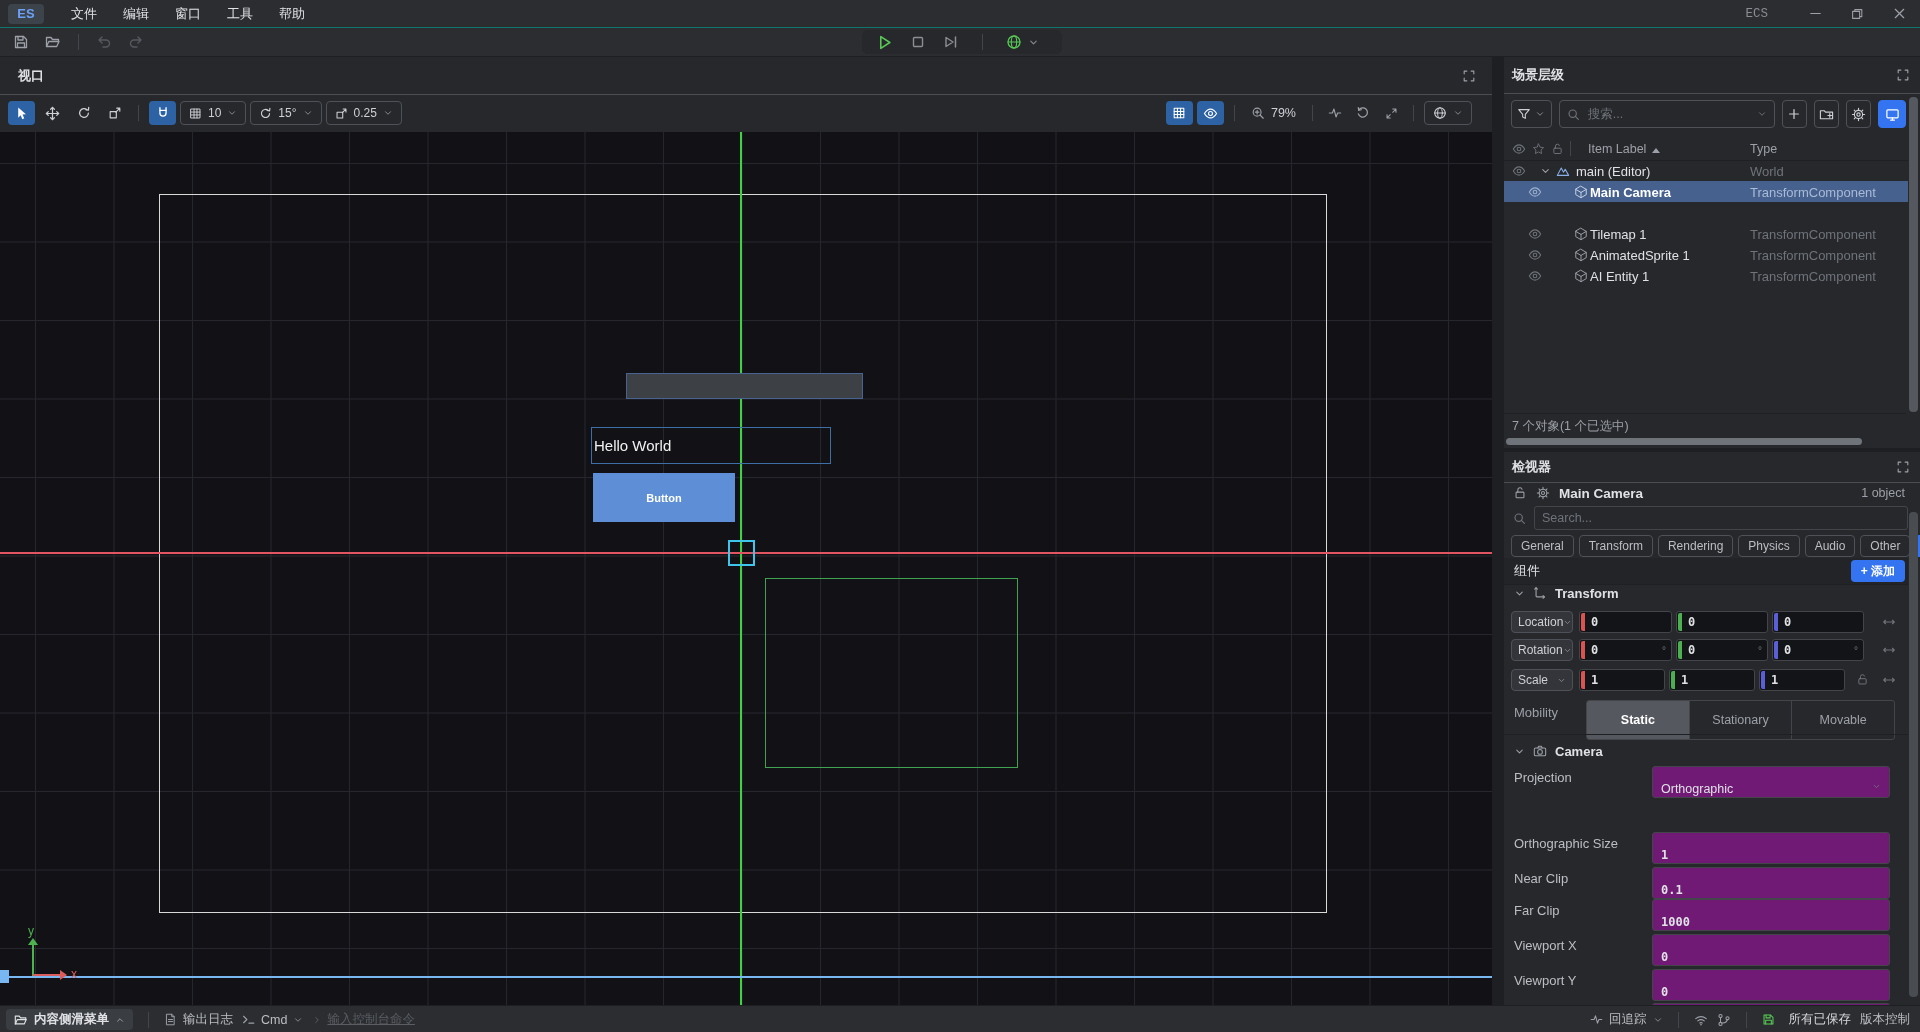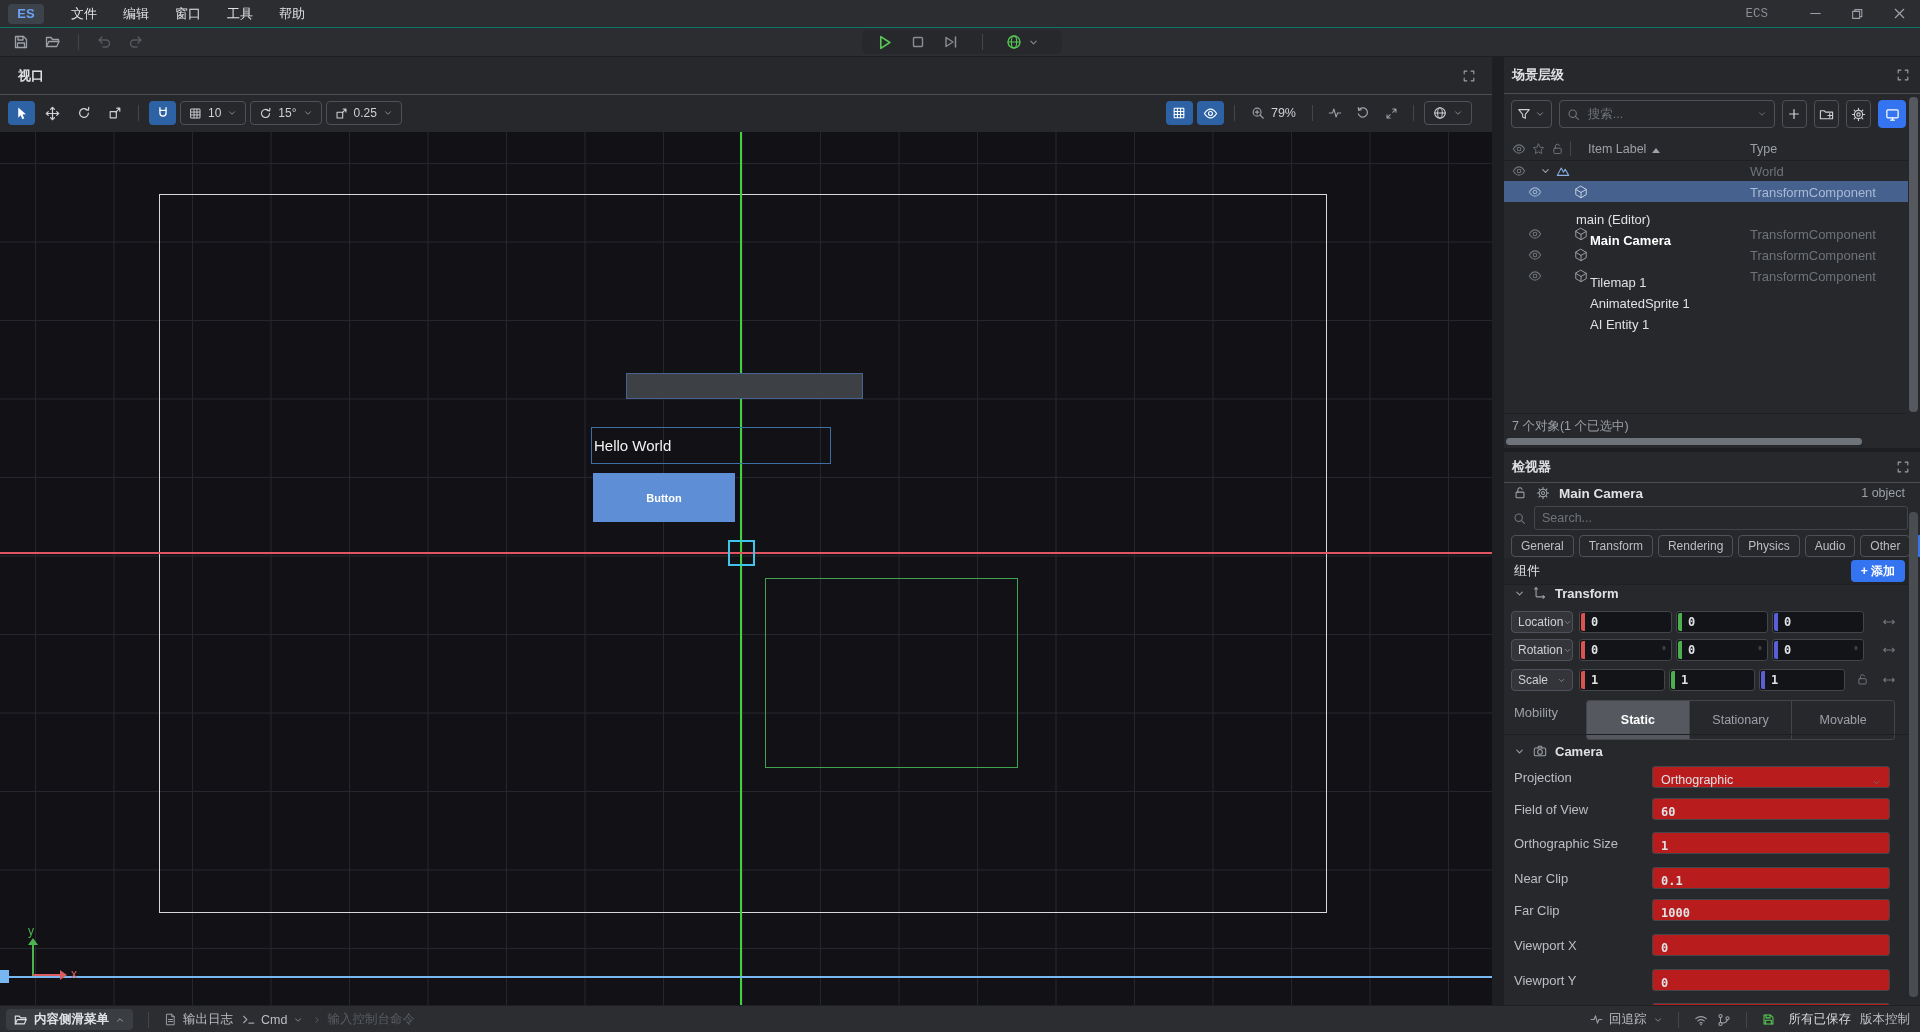--- a/index.html
+++ b/index.html
@@ -91,21 +91,21 @@
   .colsep{position:absolute;left:66px;top:4px;width:1px;height:15px;background:#43454a;}
   .sort{width:0;height:0;border-left:4px solid transparent;border-right:4px solid transparent;border-bottom:5px solid #9da0a8;
         display:inline-block;margin-left:6px;}
   .hrow{position:absolute;left:0;width:404px;height:21px;font-size:13px;}
   .hrow .ri{position:absolute;top:50%;transform:translateY(-50%);display:flex;color:#6f737a;}
   .hrow .chev{color:#9da0a8;}
   .hrow .typeic{color:#9da0a8;}
   .hrow.root .eye{left:8px}.hrow.child .eye{left:24px}
   .hrow.root .chev{left:36px}.hrow.child .chev{left:50px}
   .hrow.root .typeic{left:52px;color:#8ab0e8;}.hrow.child .typeic{left:70px}
-  .rlabel{position:absolute;top:50%;transform:translateY(-50%);color:#dfe1e5;white-space:nowrap;margin-top:48px;}
+  .rlabel{position:absolute;top:50%;transform:translateY(-50%);color:#dfe1e5;white-space:nowrap;}
   .hrow.root .rlabel{left:72px}.hrow.child .rlabel{left:86px}
   .rtype{position:absolute;left:246px;top:50%;transform:translateY(-50%);color:#6f737a;white-space:nowrap;}
   .hrow.sel{background:#46618e;}
   .hrow.sel .rlabel{color:#fff;font-weight:bold;}
   .hrow.sel .rtype{color:#a9bad6;}
   .h-status{position:absolute;top:356px;left:0;right:14px;height:24px;border-top:1px solid #1e2023;
             display:flex;align-items:center;color:#9da0a8;font-size:12.5px;padding-left:8px;}
   .h-hscroll{position:absolute;top:381px;left:2px;width:356px;height:7px;background:#6f737a;border-radius:4px;}
   .h-vscroll{position:absolute;top:40px;right:2px;width:9px;height:315px;background:#55585e;border-radius:4px;}
 
@@ -144,36 +144,36 @@
   .nunit{position:absolute;right:5px;color:#6f737a;font-size:10px;}
   .rowico{position:absolute;color:#6f737a;}
   .seg{position:absolute;left:82px;top:0;width:309px;height:40px;border:1px solid #43454a;border-radius:3px;
        display:flex;overflow:hidden;box-sizing:border-box;}
   .seg > div{flex:1;display:flex;align-items:center;justify-content:center;font-size:12.5px;color:#9da0a8;border-left:1px solid #43454a;}
   .seg > div:first-child{border-left:0;}
   .seg > div.on{background:#55585e;color:#fff;font-weight:bold;}
   .moblabel{position:absolute;left:10px;top:0;height:24px;display:flex;align-items:center;color:#9da0a8;}
   .crow{position:absolute;left:0;right:12px;height:30px;}
   .clabel{position:absolute;left:10px;top:50%;transform:translateY(-50%);color:#bcbec4;font-size:13px;white-space:nowrap;}
-  .cinput{position:absolute;left:148px;top:4px;width:238px;height:22px;background:#b91c1c;border:1px solid #43454a;border-radius:3px;
-          display:flex;align-items:flex-end;padding:0 8px;box-sizing:border-box;
+  .cinput{position:absolute;left:148px;top:4px;width:238px;height:22px;background:#701a75;border:1px solid #43454a;border-radius:3px;
+          display:flex;align-items:flex-start;padding:15px 8px;box-sizing:border-box;
           font-family:"DejaVu Sans Mono",monospace;font-size:12px;font-weight:bold;color:#dfe1e5;}
   .cinput.select{font-family:"Liberation Sans",sans-serif;font-weight:normal;font-size:12.5px;justify-content:space-between;}
   .cinput .caret{color:#6f737a;}
   .i-vscroll{position:absolute;right:2px;top:60px;width:9px;height:485px;background:#494c51;border-radius:4px;}
   .hline{position:absolute;left:0;right:12px;height:1px;background:#1e2023;}
 
   
   .statusbar{position:absolute;top:1005px;left:0;right:0;height:27px;background:#2b2d30;border-top:1px solid #1e1f22;
              display:flex;align-items:center;font-size:12.5px;color:#bcbec4;}
   .sb-left{display:flex;align-items:center;gap:9px;margin-left:6px;}
   .sb-right{display:flex;align-items:center;gap:9px;margin-left:auto;margin-right:10px;}
   .sb-chip{display:flex;align-items:center;gap:6px;background:#3a3d41;border-radius:4px;height:21px;padding:0 8px;color:#dfe1e5;font-weight:bold;}
   .sb-item{display:flex;align-items:center;gap:6px;color:#bcbec4;}
-  .sb-dim{color:#5a5d63;display:flex;align-items:center;gap:5px;}
+  .sb-dim{color:#5a5d63;display:flex;align-items:center;gap:5px;text-decoration:underline;}
   .sb-saved{color:#d5d7db;display:flex;align-items:center;gap:14px;}
 </style>
 </head>
 <body>
 
 <div id="app">
 
 <svg width="0" height="0" style="position:absolute">
   <defs>
     <g id="i-floppy">
@@ -871,26 +871,20 @@
 
   <div class="crow" style="top:310px">
     <span class="clabel">Projection</span>
     <div class="cinput select">
       <span>Orthographic</span>
       <svg class="ic caret" width="9" height="9" viewBox="0 0 16 16">
             <use href="#i-chevron-down"></use>
           </svg>
     </div>
   </div>
-  <div class="crow" style="top:342px">
-    <span class="clabel">Field of View</span>
-    <div class="cinput">
-          <span>60</span>
-        </div>
-  </div>
   <div class="crow" style="top:376px">
     <span class="clabel">Orthographic Size</span>
     <div class="cinput">
           <span>1</span>
         </div>
   </div>
   <div class="crow" style="top:411px">
     <span class="clabel">Near Clip</span>
     <div class="cinput">
           <span>0.1</span>

